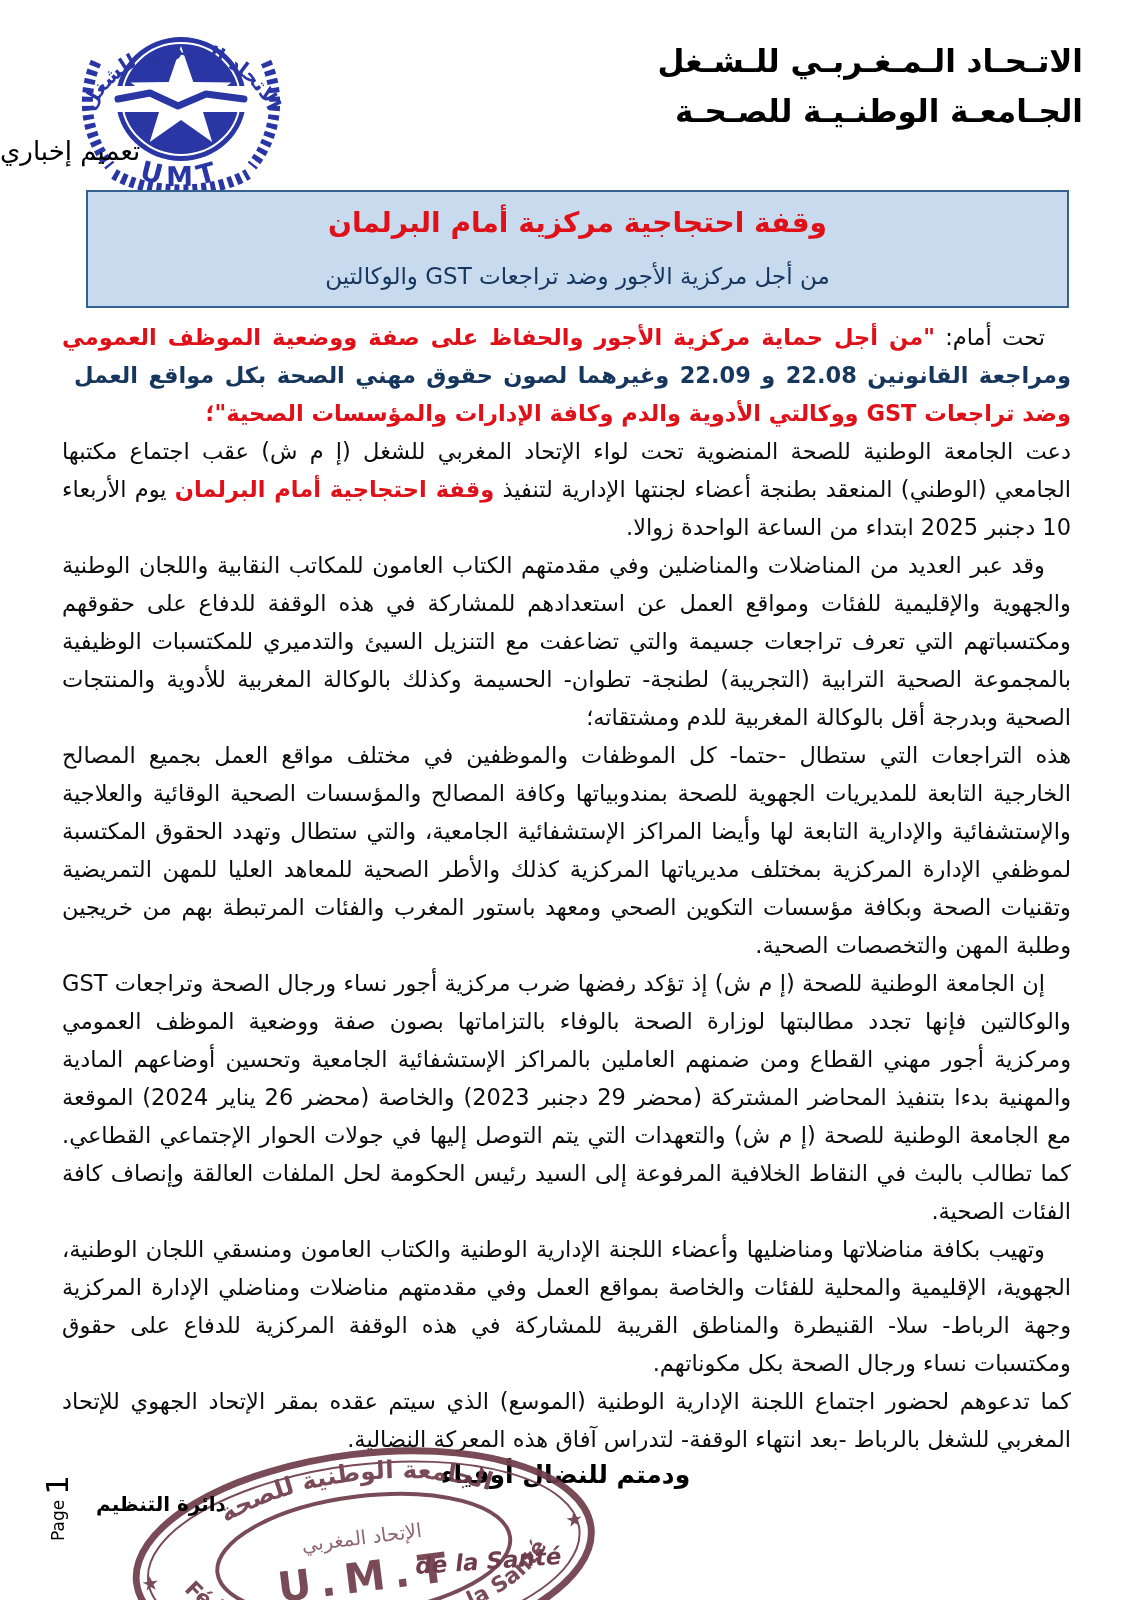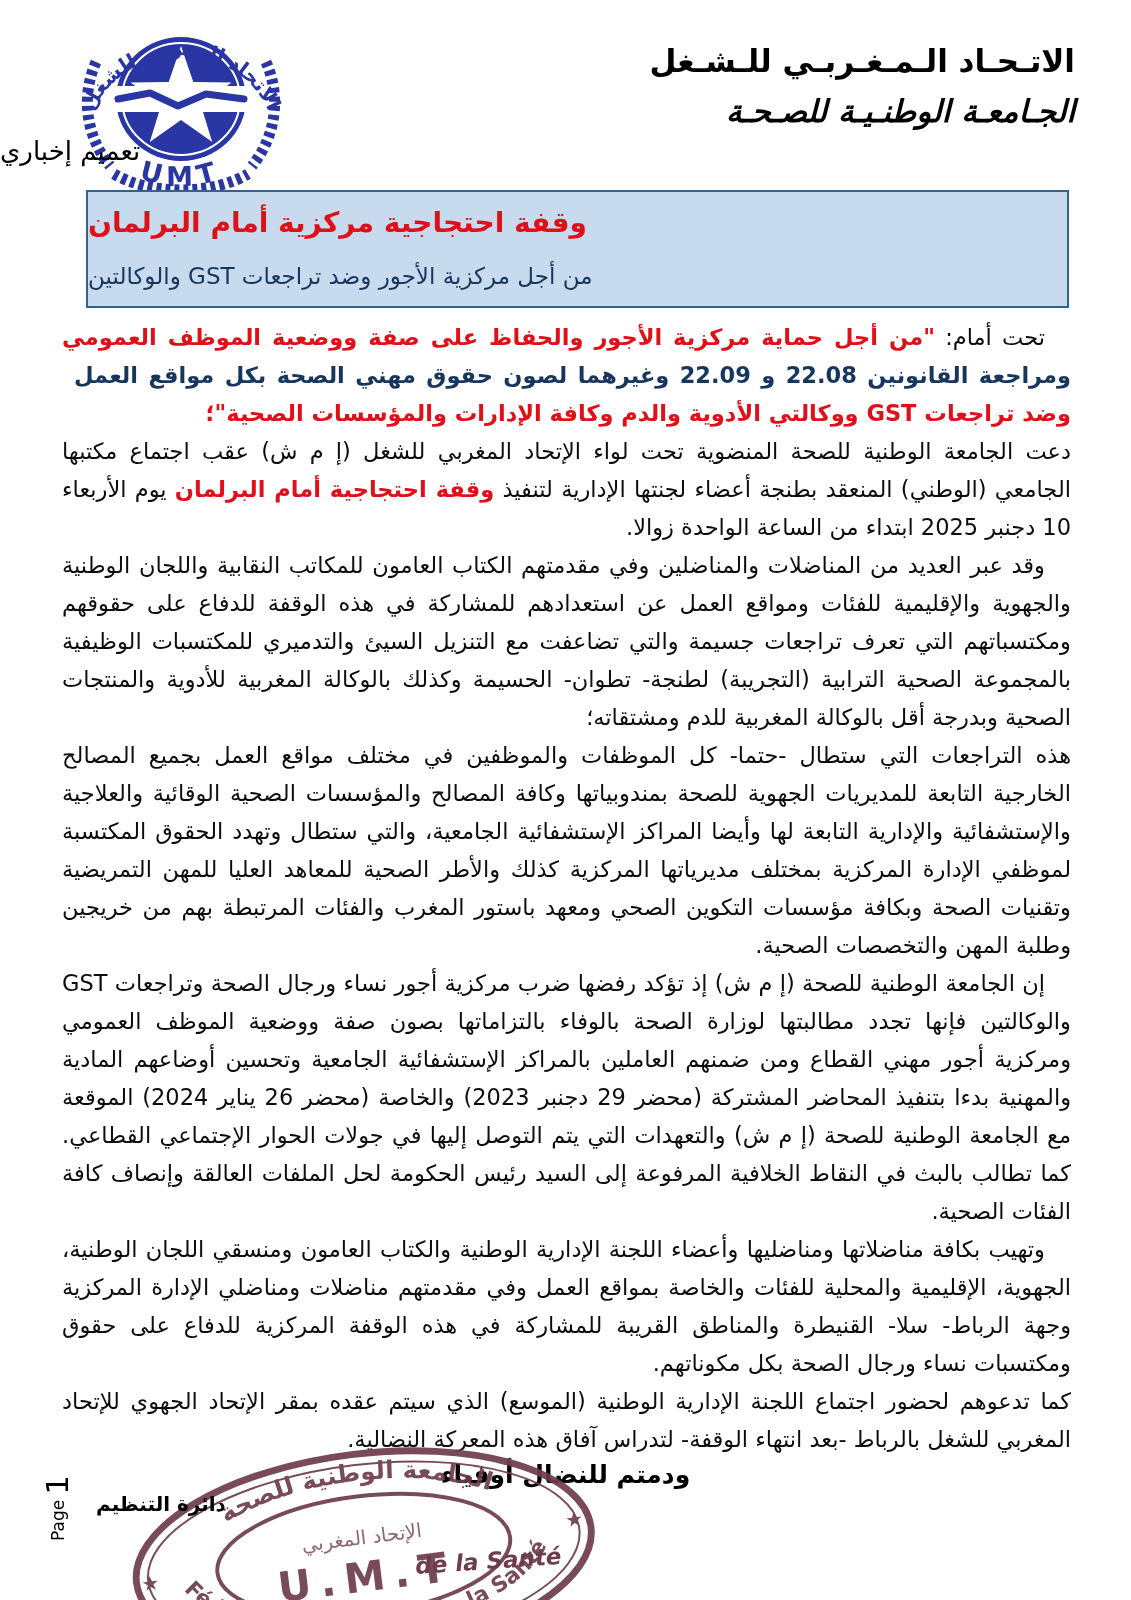--- a/index.html
+++ b/index.html
@@ -3,30 +3,30 @@
 <meta charset="utf-8">
 <style>
   html,body{margin:0;padding:0;background:#888;}
   .page{
     position:relative;width:1131px;height:1600px;margin:0 auto;
     background:#ffffff;overflow:hidden;
     font-family:"DejaVu Sans",sans-serif;color:#0d0d0d;
   }
   
   .logo{position:absolute;left:66px;top:14px;width:230px;height:178px;}
-  .org{position:absolute;top:36px;right:56px;direction:rtl;text-align:right;font-weight:bold;color:#000;}
+  .org{position:absolute;top:36px;right:48px;direction:rtl;text-align:right;font-weight:bold;color:#000;}
   .org .l1{font-size:31px;line-height:50px;}
-  .org .l2{font-size:31px;line-height:50px;font-style:italic;}
+  .org .l2{font-size:31px;line-height:50px;}
   .circ{position:absolute;top:136px;left:0;width:100%;text-align:left;
         direction:rtl;font-size:26px;color:#000;}
   
   .banner{position:absolute;left:86px;right:62px;top:190px;height:114px;
           background:#c7daee;border:2px solid #35618f;
           display:flex;flex-direction:column;justify-content:center;
-          text-align:left;direction:rtl;gap:16px;}
+          text-align:center;direction:rtl;gap:16px;}
   .banner .t{color:#e01018;font-size:28px;font-weight:bold;line-height:38px;}
   .banner .s{color:#17365d;font-size:23px;font-weight:normal;line-height:36px;}
   
   .bodytext{position:absolute;top:318px;right:60px;left:62px;
             direction:rtl;text-align:justify;font-size:22.5px;line-height:38px;}
   .bodytext p{margin:0;text-align-last:right;}
   .indent{text-indent:26px;}
   .red{color:#e01018;font-weight:bold;}
   .navy{color:#17365d;font-weight:bold;margin-left:12px;}
   .b{font-weight:normal;}

